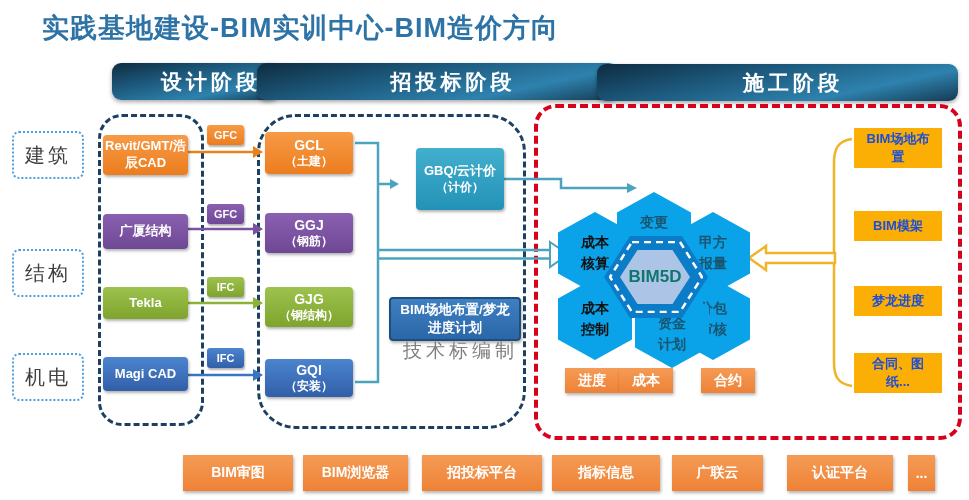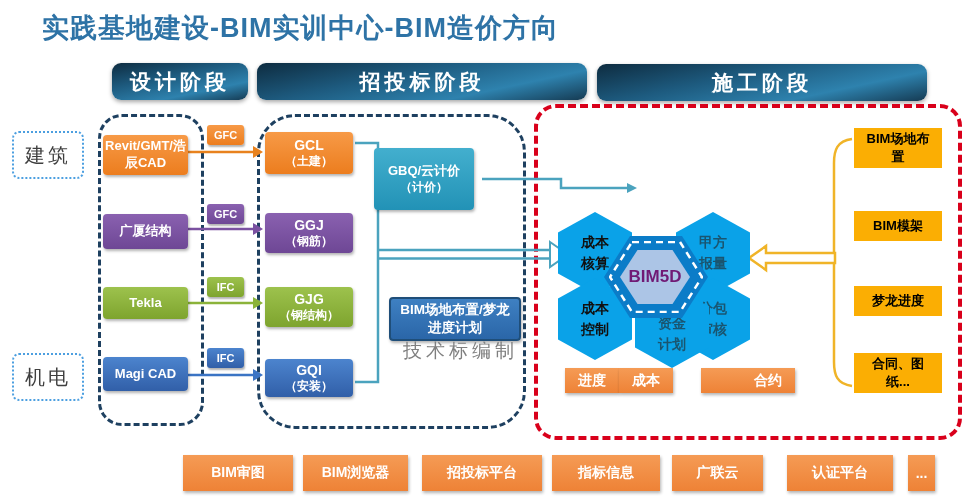--- a/index.html
+++ b/index.html
@@ -2,21 +2,21 @@
 <html><head>
 <meta charset="utf-8">
 <style>
   html,body{margin:0;padding:0;background:#fff;}
   .stage{position:relative;width:969px;height:500px;background:#fff;overflow:hidden;
          font-family:"Liberation Sans","DejaVu Sans",sans-serif;}
   .title{position:absolute;left:42px;top:10px;font-size:27px;font-weight:bold;color:#2E73A6;letter-spacing:1px;}
   .hdr{position:absolute;height:37px;border-radius:9px;display:flex;align-items:center;justify-content:center;
        color:#fff;font-size:21px;font-weight:bold;letter-spacing:4px;
        background:linear-gradient(168deg,#0E2C40 0%,#1D5A7E 38%,#2E82AE 72%,#153A52 100%);
-       box-shadow:0 2px 4px rgba(0,0,0,.35);}
+       box-shadow:0 2px 4px rgba(0,0,0,.35);padding-left:31px;}
   .dotlabel{position:absolute;border:2px dotted #4C9FE0;border-radius:7px;background:#fff;
        display:flex;align-items:center;justify-content:center;color:#3F3F3F;font-size:20px;letter-spacing:3px;}
   .dash{position:absolute;border:3px dashed #1E4060;background:transparent;}
   .dash.red{border:4px dashed #D9001B;}
   .box{position:absolute;border-radius:4px;color:#fff;display:flex;flex-direction:column;align-items:center;
        justify-content:center;text-align:center;font-weight:bold;box-shadow:1px 2px 3px rgba(0,0,0,.3);line-height:1.3;}
   .c-orange{background:linear-gradient(180deg,#F79A47,#EC7D1E);}
   .c-purple{background:linear-gradient(180deg,#8A61B0,#6E4795);}
   .c-green{background:linear-gradient(180deg,#9DC24D,#7EA42E);}
   .c-blue{background:linear-gradient(180deg,#4C84CE,#315FA8);}
@@ -26,27 +26,27 @@
        color:#fff;font-size:11px;font-weight:bold;box-shadow:1px 2px 2px rgba(0,0,0,.3);}
   .nm{font-size:14px;}
   .sub{font-size:12px;}
   .f13{font-size:13px;}
   .hex{position:absolute;clip-path:polygon(50% 0%,100% 25%,100% 75%,50% 100%,0% 75%,0% 25%);
        background:#0AA2E8;display:flex;flex-direction:column;align-items:center;justify-content:center;
        font-size:14px;font-weight:bold;color:#1A5570;line-height:1.5;text-align:center;}
   .hex.dark{color:#111;}
   .hexflat{position:absolute;clip-path:polygon(25% 0%,75% 0%,100% 50%,75% 100%,25% 100%,0% 50%);}
   .techlabel{position:absolute;font-size:19px;color:#7F7F7F;letter-spacing:4px;}
-  .ybox{position:absolute;background:#FBAE03;color:#000000;font-size:13px;font-weight:bold;display:flex;
+  .ybox{position:absolute;background:#FBAE03;color:#1d4ed8;font-size:13px;font-weight:bold;display:flex;
        align-items:center;justify-content:center;text-align:center;line-height:1.35;padding:0 8px;box-sizing:border-box;}
   .otag{position:absolute;background:linear-gradient(180deg,#F59B55,#EE8236);color:#fff;font-size:14px;font-weight:bold;
        display:flex;align-items:center;justify-content:center;text-align:center;box-shadow:1px 2px 3px rgba(0,0,0,.3);}
   svg.layer{position:absolute;left:0;top:0;pointer-events:none;}
   .bim5d{position:absolute;left:620px;top:250px;width:70px;height:54px;display:flex;align-items:center;
-       justify-content:center;color:#701a75;font-size:17px;font-weight:bold;}
+       justify-content:center;color:#0f766e;font-size:17px;font-weight:bold;}
 </style>
 </head>
 <body>
 
 <div class="stage">
 
   <div class="title">实践基地建设-BIM实训中心-BIM造价方向</div>
 
   <div class="hdr" style="left:112px;top:63px;width:136px;">设计阶段</div>
   <div class="hdr" style="left:257px;top:63px;width:330px;">招投标阶段</div>
@@ -87,20 +87,21 @@
       <line x1="378" y1="258.5" x2="552" y2="258.5"></line>
       <polygon points="550,242 568,254.5 550,267" fill="#fff" stroke-width="2"></polygon>
     </g>
     <g stroke="#F0B428" stroke-width="2.5" fill="none">
       <path d="M852,139 C837,141 834,150 834,163 V362 C834,375 837,384 852,386"></path>
     </g>
     <polygon points="749,258 766,246 766,253 835,253 835,263 766,263 766,270" fill="#fff" stroke="#F0B428" stroke-width="2.5"></polygon>
   </svg>
 
   <div class="dotlabel" style="left:12px;top:131px;width:68px;height:44px;">建筑</div>
+  <div class="dotlabel" style="left:12px;top:249px;width:68px;height:44px;">结构</div>
   <div class="dotlabel" style="left:12px;top:353px;width:68px;height:44px;">机电</div>
 
   <div class="box c-orange f13" style="left:103px;top:135px;width:85px;height:40px;">Revit/GMT/浩辰CAD</div>
   <div class="box c-purple f13" style="left:103px;top:214px;width:85px;height:35px;">广厦结构</div>
   <div class="box c-green f13" style="left:103px;top:287px;width:85px;height:32px;">Tekla</div>
   <div class="box c-blue f13" style="left:103px;top:357px;width:85px;height:34px;">Magi CAD</div>
 
   <div class="badge c-orange" style="left:207px;top:125px;">GFC</div>
   <div class="badge c-purple" style="left:207px;top:204px;">GFC</div>
   <div class="badge c-green" style="left:207px;top:277px;">IFC</div>
@@ -116,31 +117,35 @@
   </div>
   <div class="box c-blue" style="left:265px;top:359px;width:88px;height:38px;">
     <span class="nm">GQI</span>
     <span class="sub">（安装）</span>
   </div>
   <div class="box c-green" style="left:265px;top:287px;width:88px;height:40px;">
     <span class="nm">GJG</span>
     <span class="sub">（钢结构）</span>
   </div>
 
-  <div class="box c-teal" style="left:374px;top:148px;width:100px;height:62px;">
+  <div class="box c-teal" style="left:416px;top:148px;width:88px;height:62px;">
     <span class="f13">GBQ/云计价</span>
     <span class="sub">（计价）</span>
   </div>
 
   <div class="box c-steel" style="left:389px;top:297px;width:128px;height:40px;">
     <span style="font-size:13.5px;">BIM场地布置/梦龙</span>
     <span style="font-size:13.5px;">进度计划</span>
   </div>
   <div class="techlabel" style="left:403px;top:338px;">技术标编制</div>
 
+  <div class="hex" style="left:617px;top:192px;width:74px;height:82px;">
+    <span>变更</span>
+    <span>洽商</span>
+  </div>
   <div class="hex dark" style="left:558px;top:212px;width:74px;height:82px;">
     <span>成本</span>
     <span>核算</span>
   </div>
   <div class="hex" style="left:676px;top:212px;width:74px;height:82px;">
     <span>甲方</span>
     <span>报量</span>
   </div>
   <div class="hex dark" style="left:558px;top:278px;width:74px;height:82px;">
     <span>成本</span>
@@ -157,21 +162,21 @@
 
   <div class="hexflat" style="left:604px;top:236px;width:104px;height:82px;background:#0B7CC8;"></div>
   <svg class="layer" style="left:609px;top:241px;" width="94" height="72" viewBox="0 0 94 72">
     <polygon points="23,1 71,1 93,36 71,71 23,71 1,36" fill="none" stroke="#fff" stroke-width="2.5" stroke-dasharray="7 5" stroke-linejoin="round"></polygon>
   </svg>
   <div class="hexflat" style="left:620px;top:250px;width:70px;height:54px;background:#ACC5E6;"></div>
   <div class="bim5d">BIM5D</div>
 
   <div class="otag" style="left:565px;top:368px;width:54px;height:25px;">进度</div>
   <div class="otag" style="left:619px;top:368px;width:54px;height:25px;">成本</div>
-  <div class="otag" style="left:701px;top:368px;width:54px;height:25px;padding-left:40px;">合约</div>
+  <div class="otag" style="left:701px;top:368px;width:54px;height:25px;">合约</div>
 
   <div class="ybox" style="left:854px;top:128px;width:88px;height:40px;">BIM场地布置</div>
   <div class="ybox" style="left:854px;top:211px;width:88px;height:30px;">BIM模架</div>
   <div class="ybox" style="left:854px;top:353px;width:88px;height:40px;">合同、图纸...</div>
   <div class="ybox" style="left:854px;top:286px;width:88px;height:30px;">梦龙进度</div>
 
   <div class="otag f13" style="left:183px;top:455px;width:110px;height:36px;">BIM审图</div>
   <div class="otag f13" style="left:303px;top:455px;width:105px;height:36px;">BIM浏览器</div>
   <div class="otag f13" style="left:422px;top:455px;width:120px;height:36px;">招投标平台</div>
   <div class="otag f13" style="left:552px;top:455px;width:108px;height:36px;">指标信息</div>

